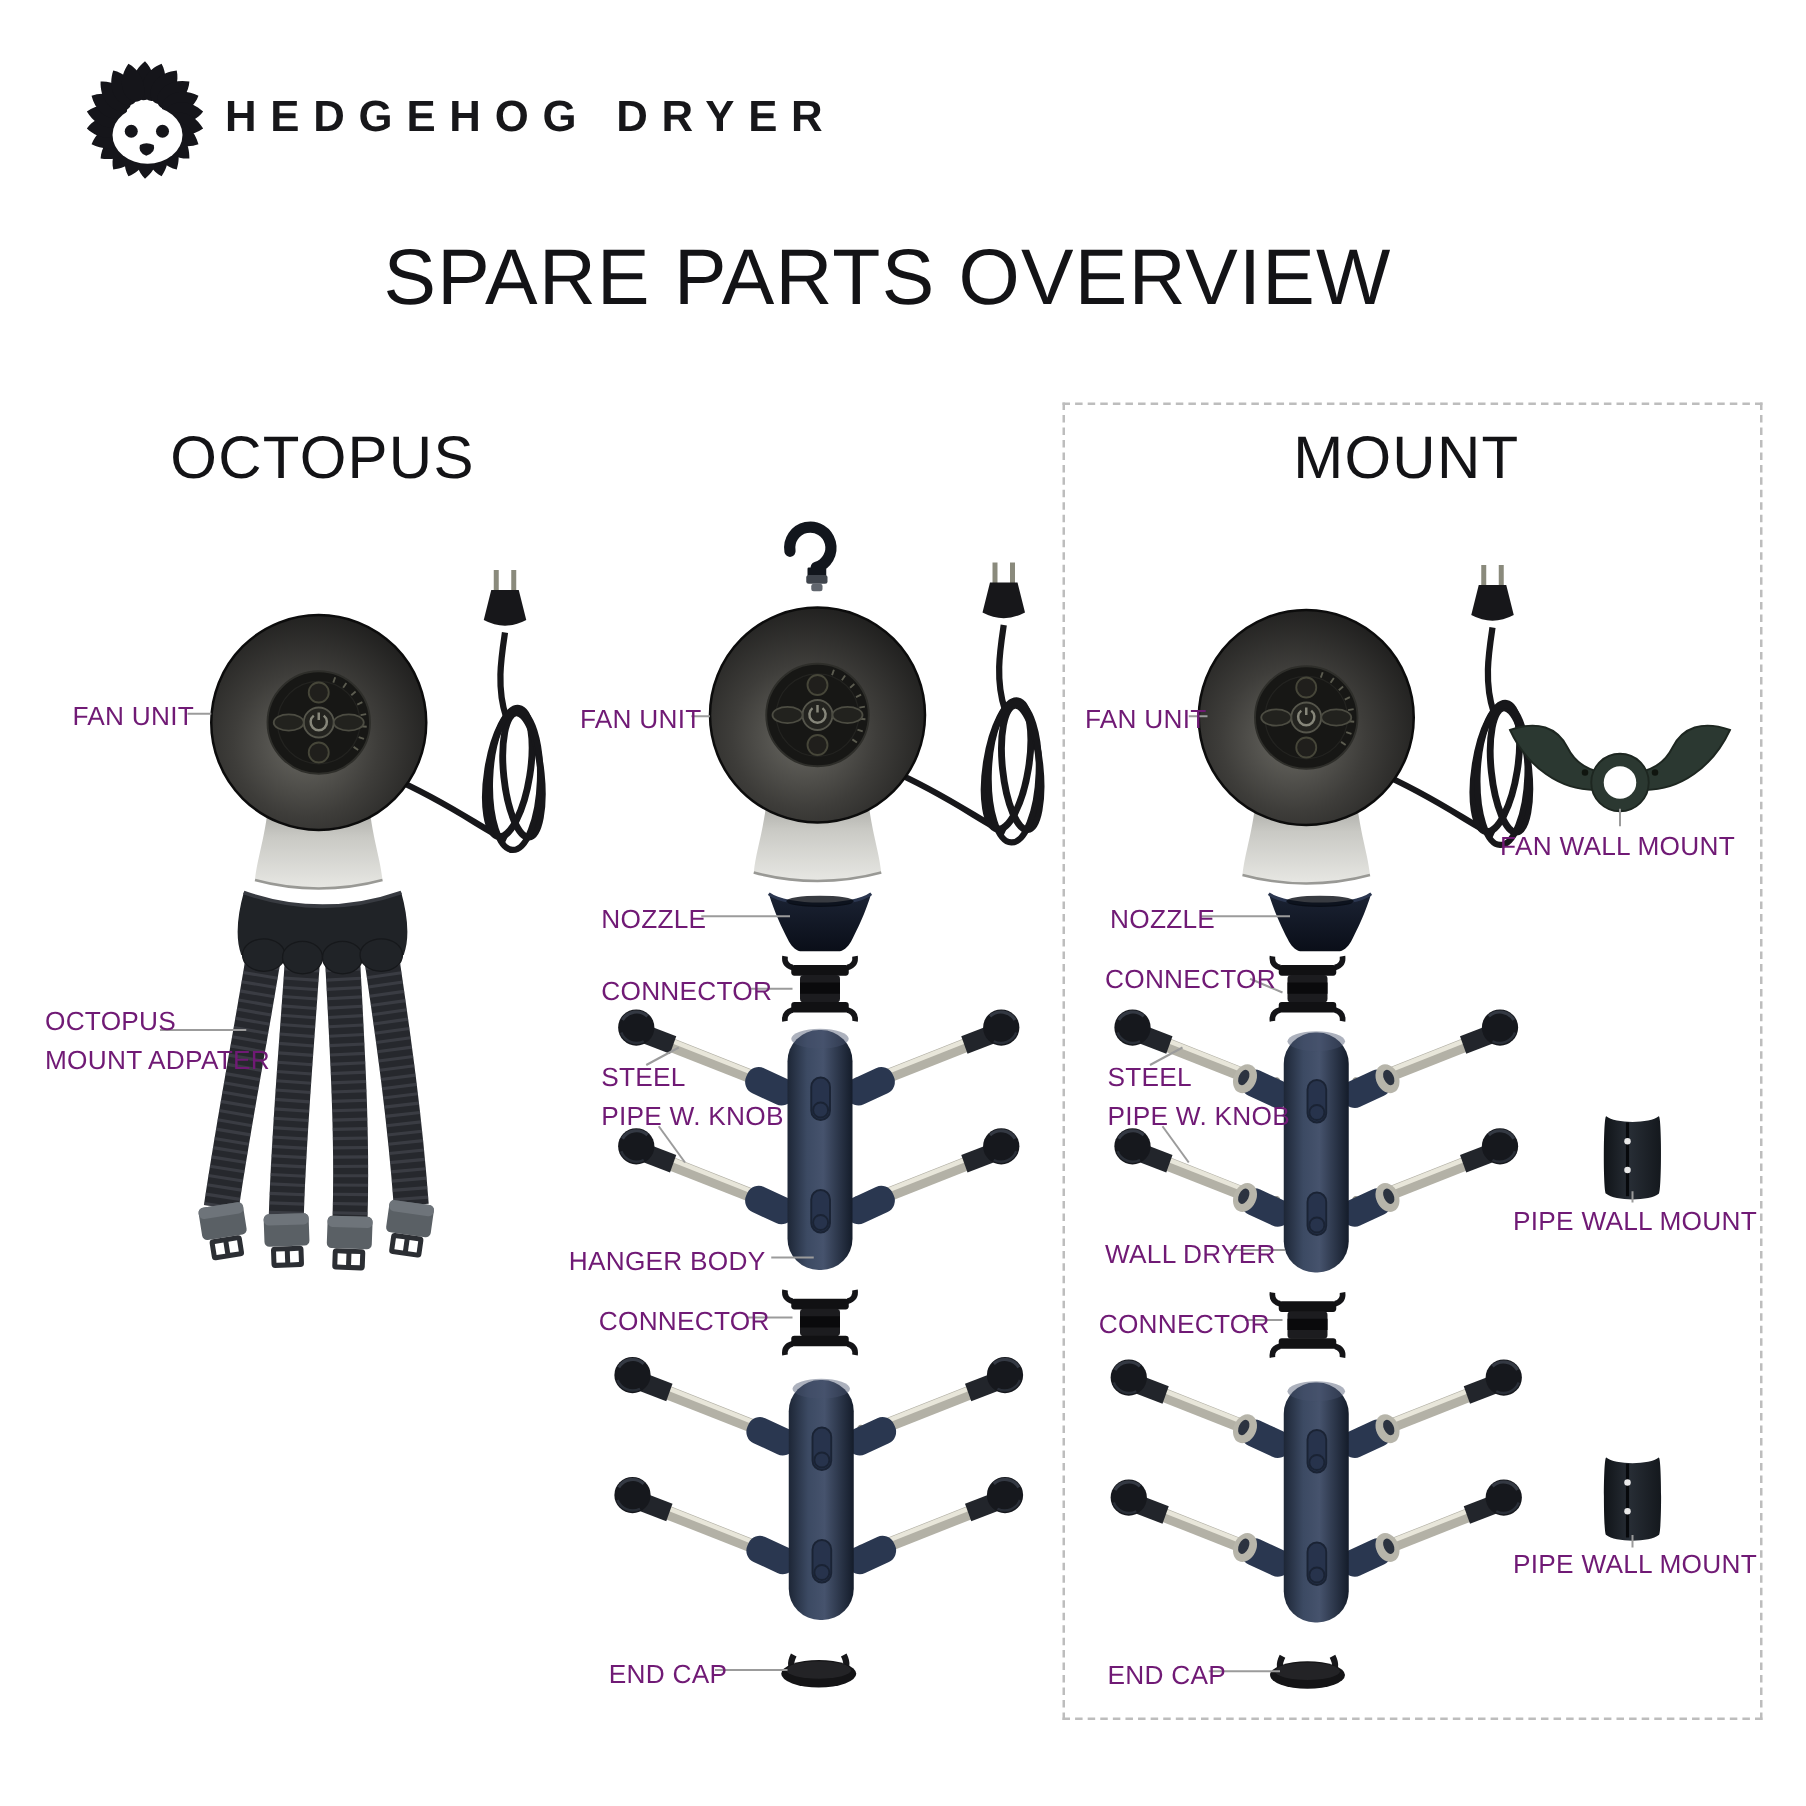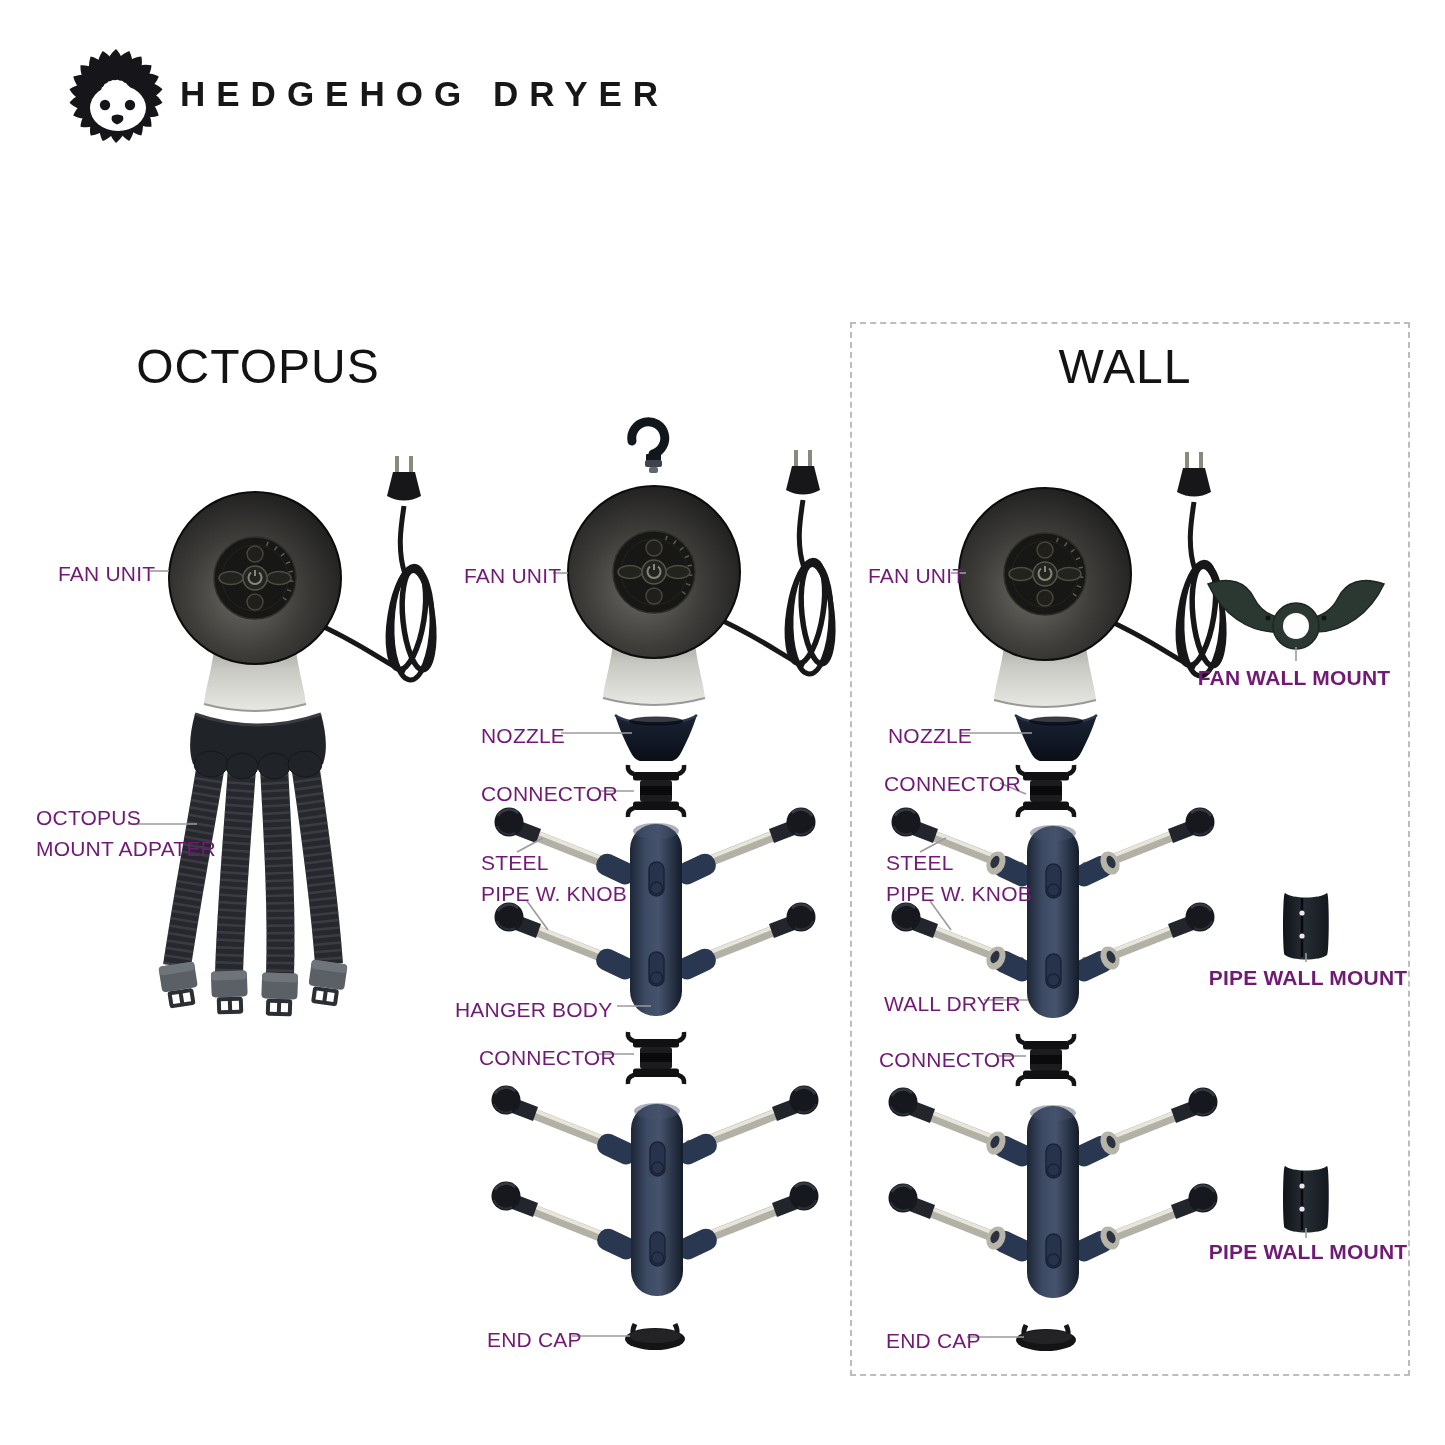--- a/index.html
+++ b/index.html
@@ -10,21 +10,21 @@
            letter-spacing:11px; color:#17171a; white-space:nowrap; }
   .title { position:absolute; left:710px; top:186px; transform:translateX(-50%);
            font-size:63px; font-weight:400; letter-spacing:1px; color:#131316; white-space:nowrap; }
   .col-title { position:absolute; top:339px; transform:translateX(-50%); font-size:48px;
                font-weight:400; letter-spacing:1px; color:#131316; white-space:nowrap; }
   .dashed-box { position:absolute; left:850px; top:322px; width:560px; height:1054px;
                 border:2px dashed #bdbdbd; box-sizing:border-box; }
   .artwork { position:absolute; left:0; top:0; }
   .lbl { position:absolute; font-size:21px; letter-spacing:0.2px; color:#701a75;
          line-height:31px; white-space:nowrap; }
-  .lbl.center { transform:translateX(-50%);font-weight:bold; }
+  .lbl.center { transform:translateX(-50%); }
 </style>
 </head>
 <body>
 
 <div class="canvas">
 
   <svg class="hdr-logo" viewBox="-50 -50 100 100">
     <defs>
       <path id="spike" d="M0,-47 C-10,-39 -13,-27 -7,-19 C-3,-14 4,-15 6,-22 C9,-32 6,-41 0,-47 Z"></path>
     </defs>
@@ -52,23 +52,24 @@
         <use href="#spike" transform="rotate(327.3)"></use>
       <use href="#spike" transform="rotate(343.6)"></use>
     </g>
     <ellipse cx="2" cy="12" rx="28" ry="23" fill="#ffffff"></ellipse>
     <circle cx="-11" cy="9" r="5.2" fill="#15151a"></circle>
     <circle cx="14" cy="9" r="5.2" fill="#15151a"></circle>
     <path d="M-4,20 Q1,17 7,20 Q9,26 1,28.5 Q-6,26 -4,20 Z" fill="#15151a"></path>
   </svg>
 
   <div class="brand">HEDGEHOG DRYER</div>
+  <div class="title">SPARE PARTS OVERVIEW</div>
 
   <div class="col-title" style="left:258px">OCTOPUS</div>
-  <div class="col-title" style="left:1125px">WALL</div>
+  <div class="col-title" style="left:1125px">MOUNT</div>
 
   <div class="dashed-box"></div>
 
   <svg class="artwork" width="1445" height="1445" viewBox="0 0 1445 1445">
     <defs>
       <radialGradient id="gDisc" cx="0.44" cy="0.6" r="0.75">
         <stop offset="0" stop-color="#6b6a64"></stop>
         <stop offset="0.45" stop-color="#3e3d3a"></stop>
         <stop offset="1" stop-color="#121212"></stop>
       </radialGradient>

